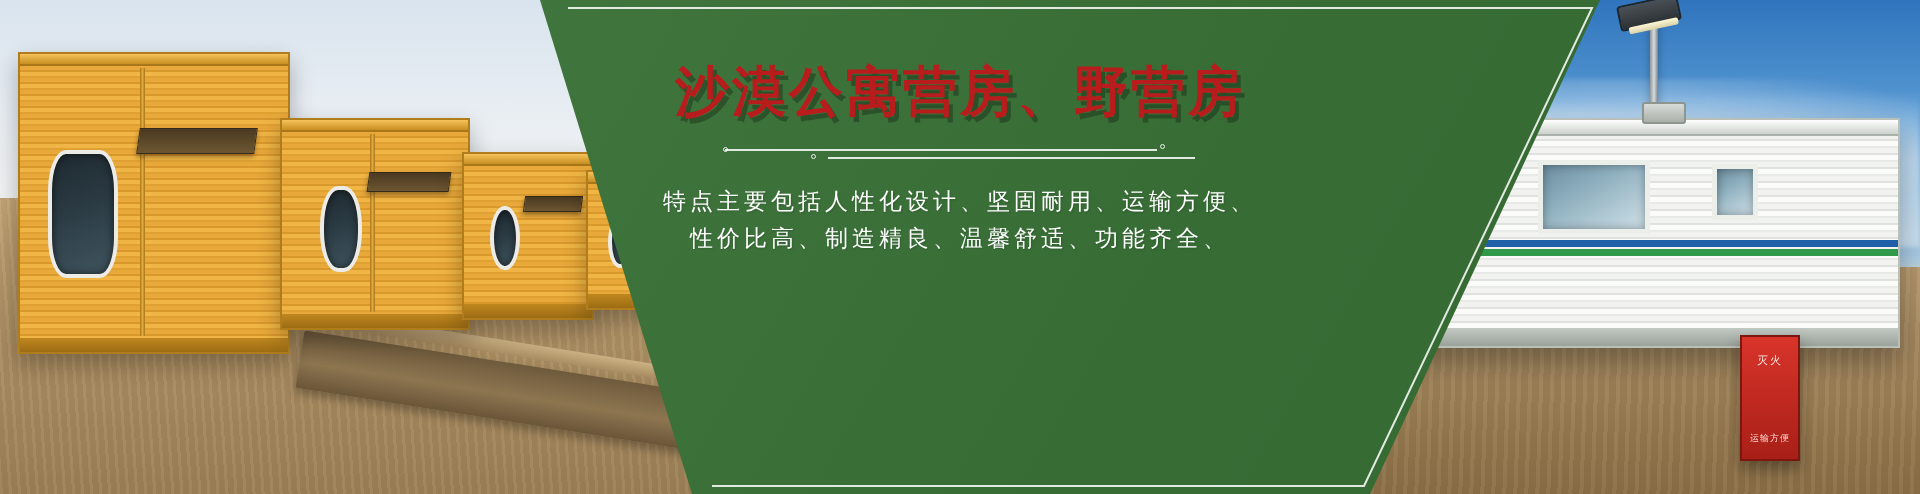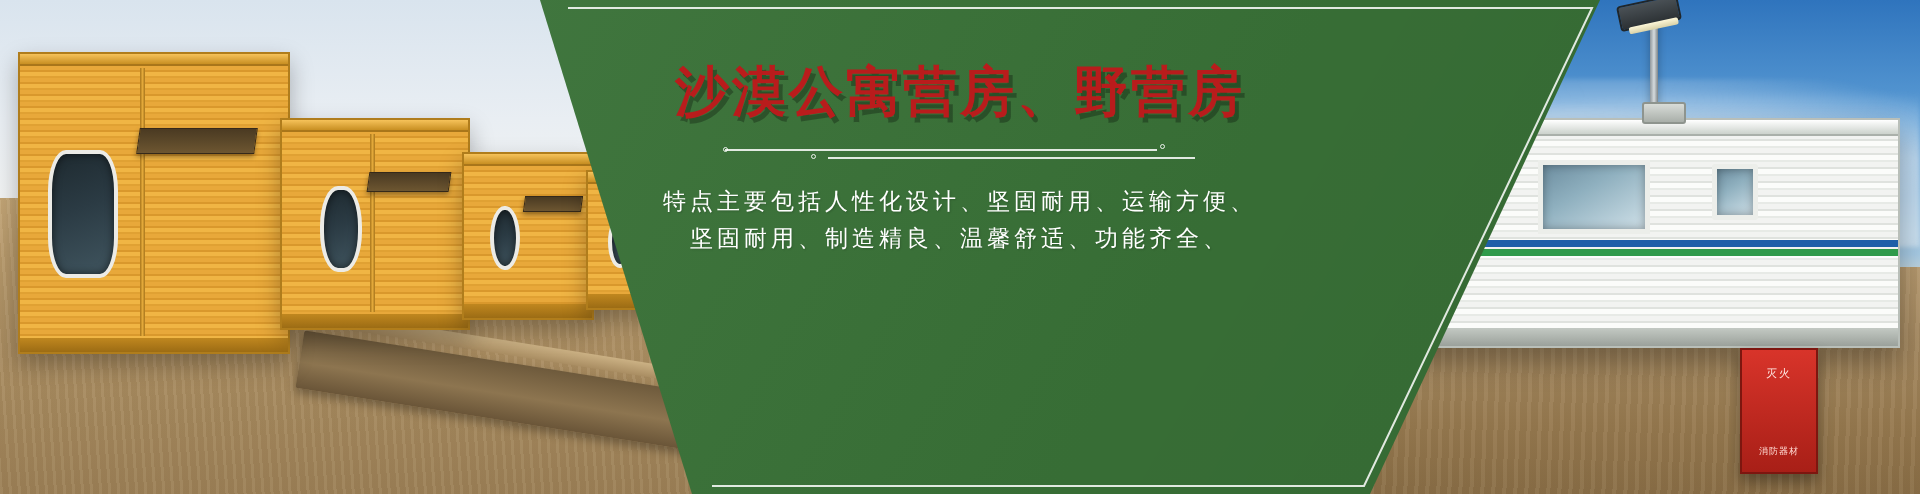--- a/index.html
+++ b/index.html
@@ -185,21 +185,21 @@
     border:2px solid #20262a; border-radius:4px;
     transform:rotate(-12deg);
   }
   .lamp:after{
     content:""; position:absolute; left:6px; bottom:-6px; width:50px; height:7px;
     background:linear-gradient(180deg,#fdf7d8,#d9d2a8); border-radius:2px;
   }
 
   
   .redbox{
-    position:absolute; left:560px; top:348px; width:78px; height:126px;
+    position:absolute; left:560px; top:335px; width:60px; height:126px;
     background:linear-gradient(180deg,#d8342a,#a81f17);
     border:2px solid #7d160f;
     box-shadow:0 8px 14px rgba(0,0,0,.35);
   }
   .redbox .lbl{
     position:absolute; left:0; top:16px; width:100%;
     text-align:center; color:#ffe9e4; font-size:11px; letter-spacing:2px;
   }
   .redbox .lbl2{
     position:absolute; left:0; bottom:14px; width:100%;
@@ -347,21 +347,21 @@
       <div class="stripe green"></div>
     </div>
 
     <div class="ladder"></div>
     <div class="bucket" id="bk1"></div>
     <div class="bucket" id="bk2"></div>
     <div class="bucket" id="bk3"></div>
 
     <div class="redbox">
       <div class="lbl">灭火</div>
-      <div class="lbl2">消防器材</div>
+      <div class="lbl2">运输方便</div>
     </div>
   </div>
 
   <div class="panel">
     <div class="panel-sheen"></div>
   </div>
 
   <svg class="panel-border" viewBox="0 0 1920 494">
     <polyline points="568,8 1592,8 1364,486 712,486" fill="none" stroke="rgba(255,255,255,0.85)" stroke-width="2"></polyline>
   </svg>
@@ -372,17 +372,17 @@
     <div class="divider">
       <div class="ln1"></div>
       <div class="ln2"></div>
       <div class="dot a"></div>
       <div class="dot b"></div>
       <div class="dot c"></div>
     </div>
 
     <div class="desc">
       <div>特点主要包括人性化设计、坚固耐用、运输方便、</div>
-      <div>坚固耐用、制造精良、温馨舒适、功能齐全、</div>
+      <div>性价比高、制造精良、温馨舒适、功能齐全、</div>
     </div>
   </div>
 
 </div>
 
 </body></html>

